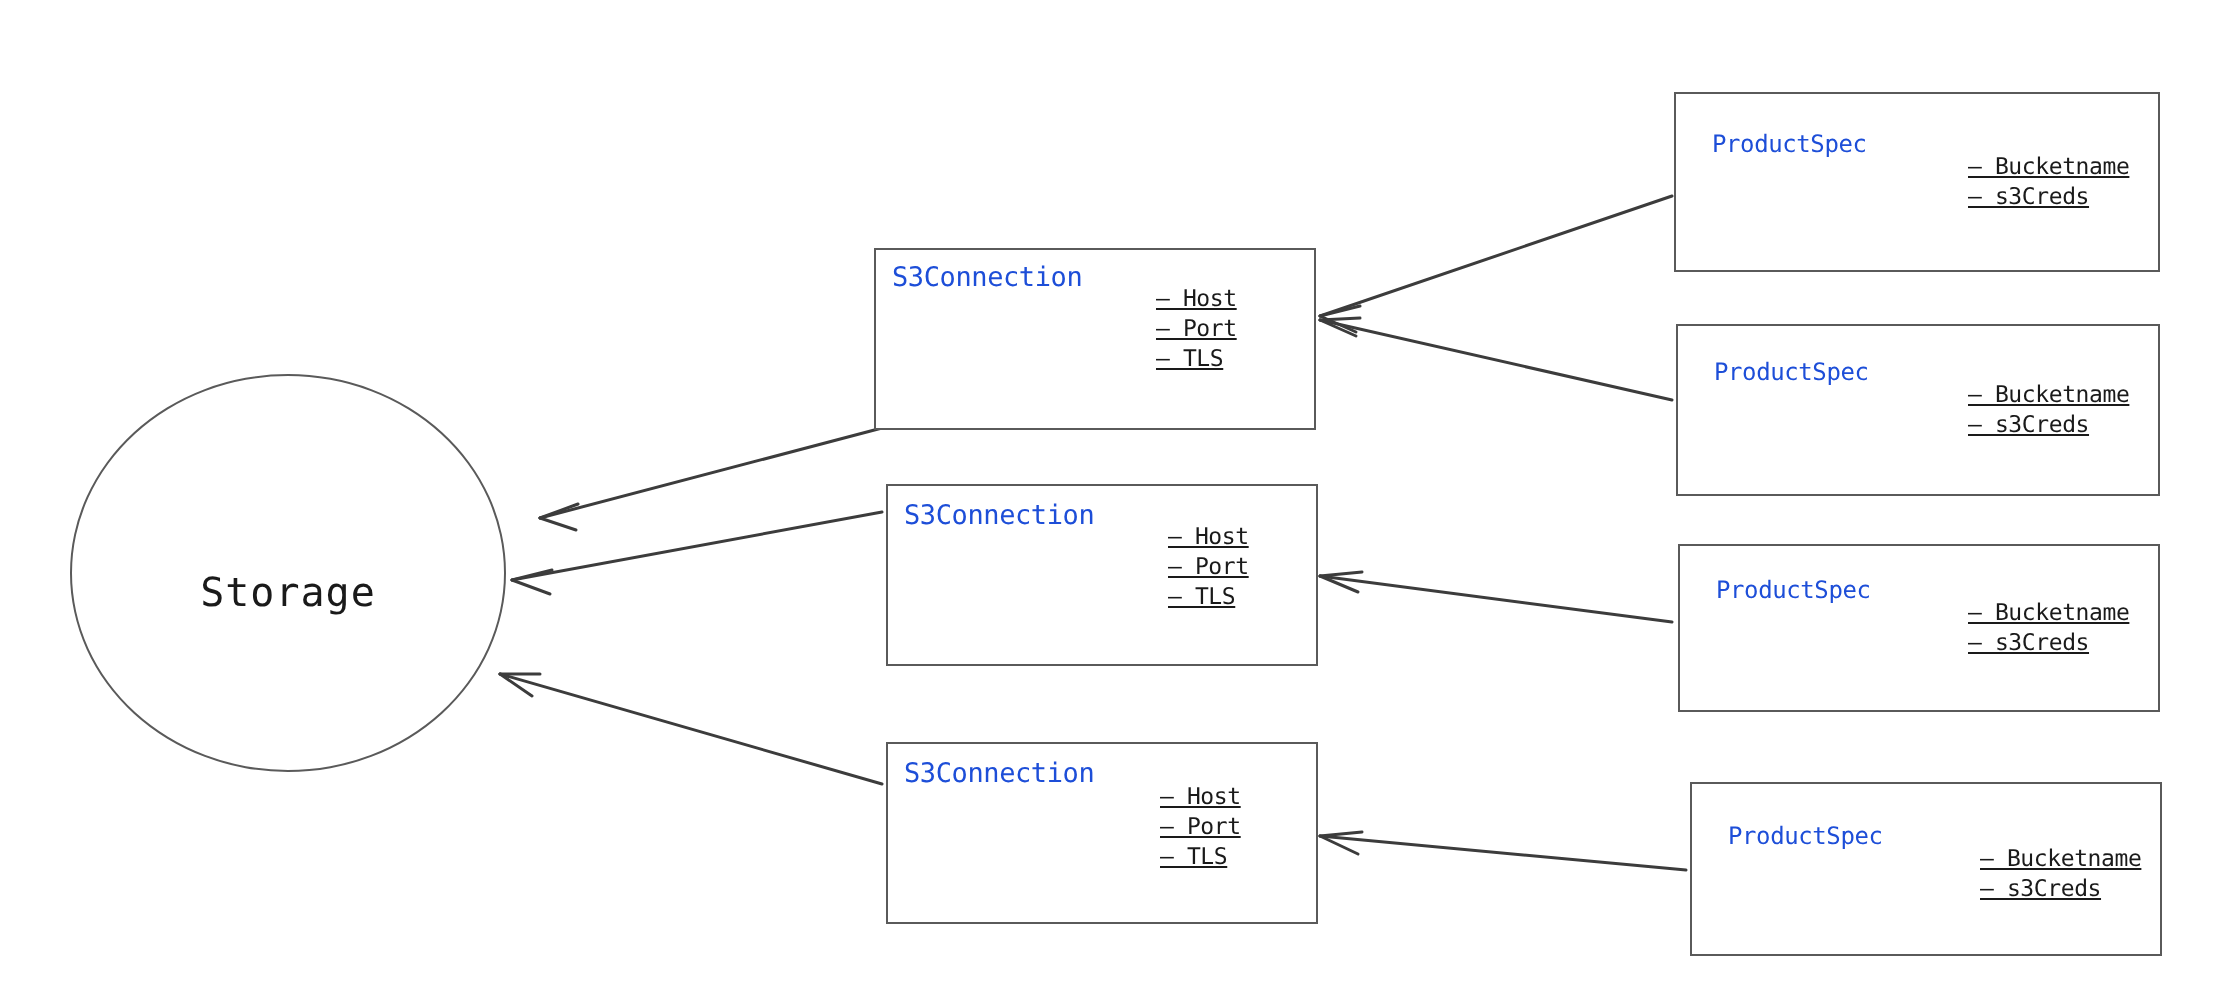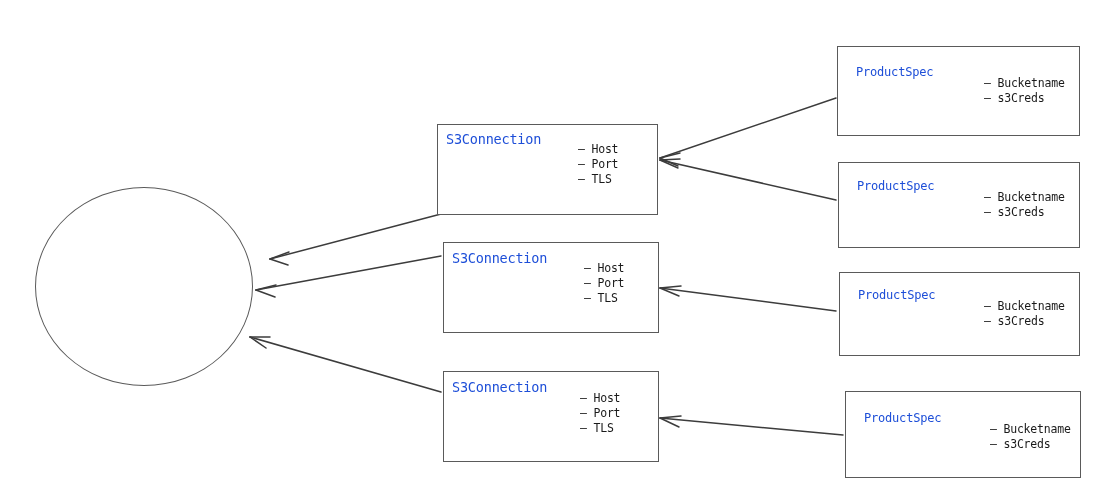--- a/index.html
+++ b/index.html
@@ -39,20 +39,21 @@
     letter-spacing: -0.2px;
   }
   .node-fields {
     position: absolute;
     font-family: "DejaVu Sans Mono", monospace;
     font-size: 11.5px;
     color: #1a1a1a;
     line-height: 15px;
     white-space: nowrap;
     letter-spacing: -0.2px;
+    text-decoration: underline;
   }
   .node-field-row {
     white-space: nowrap;
   }
   .circle-node {
     position: absolute;
     border-radius: 50%;
     border: 1.6px solid #5a5a5a;
     background: #ffffff;
     box-sizing: border-box;
@@ -113,20 +114,21 @@
 
       <g>
         <path d="M 843 435 L 660 418"></path>
         <path d="M 660 418 L 681 416"></path>
         <path d="M 660 418 L 679 427"></path>
       </g>
     </g>
   </svg>
 
   <div class="circle-node" style="left:35px; top:187px; width:218px; height:199px;"></div>
+  <div class="circle-label" style="left:35px; top:284px; width:218px;">Storage</div>
 
   <div class="node-box" style="left:437px; top:124px; width:221px; height:91px;"></div>
   <div class="node-title" style="left:446px; top:131px;">S3Connection</div>
   <div class="node-fields" style="left:578px; top:142px;">
     <div class="node-field-row">– Host</div>
     <div class="node-field-row">– Port</div>
     <div class="node-field-row">– TLS</div>
   </div>
 
   <div class="node-box" style="left:443px; top:242px; width:216px; height:91px;"></div>

